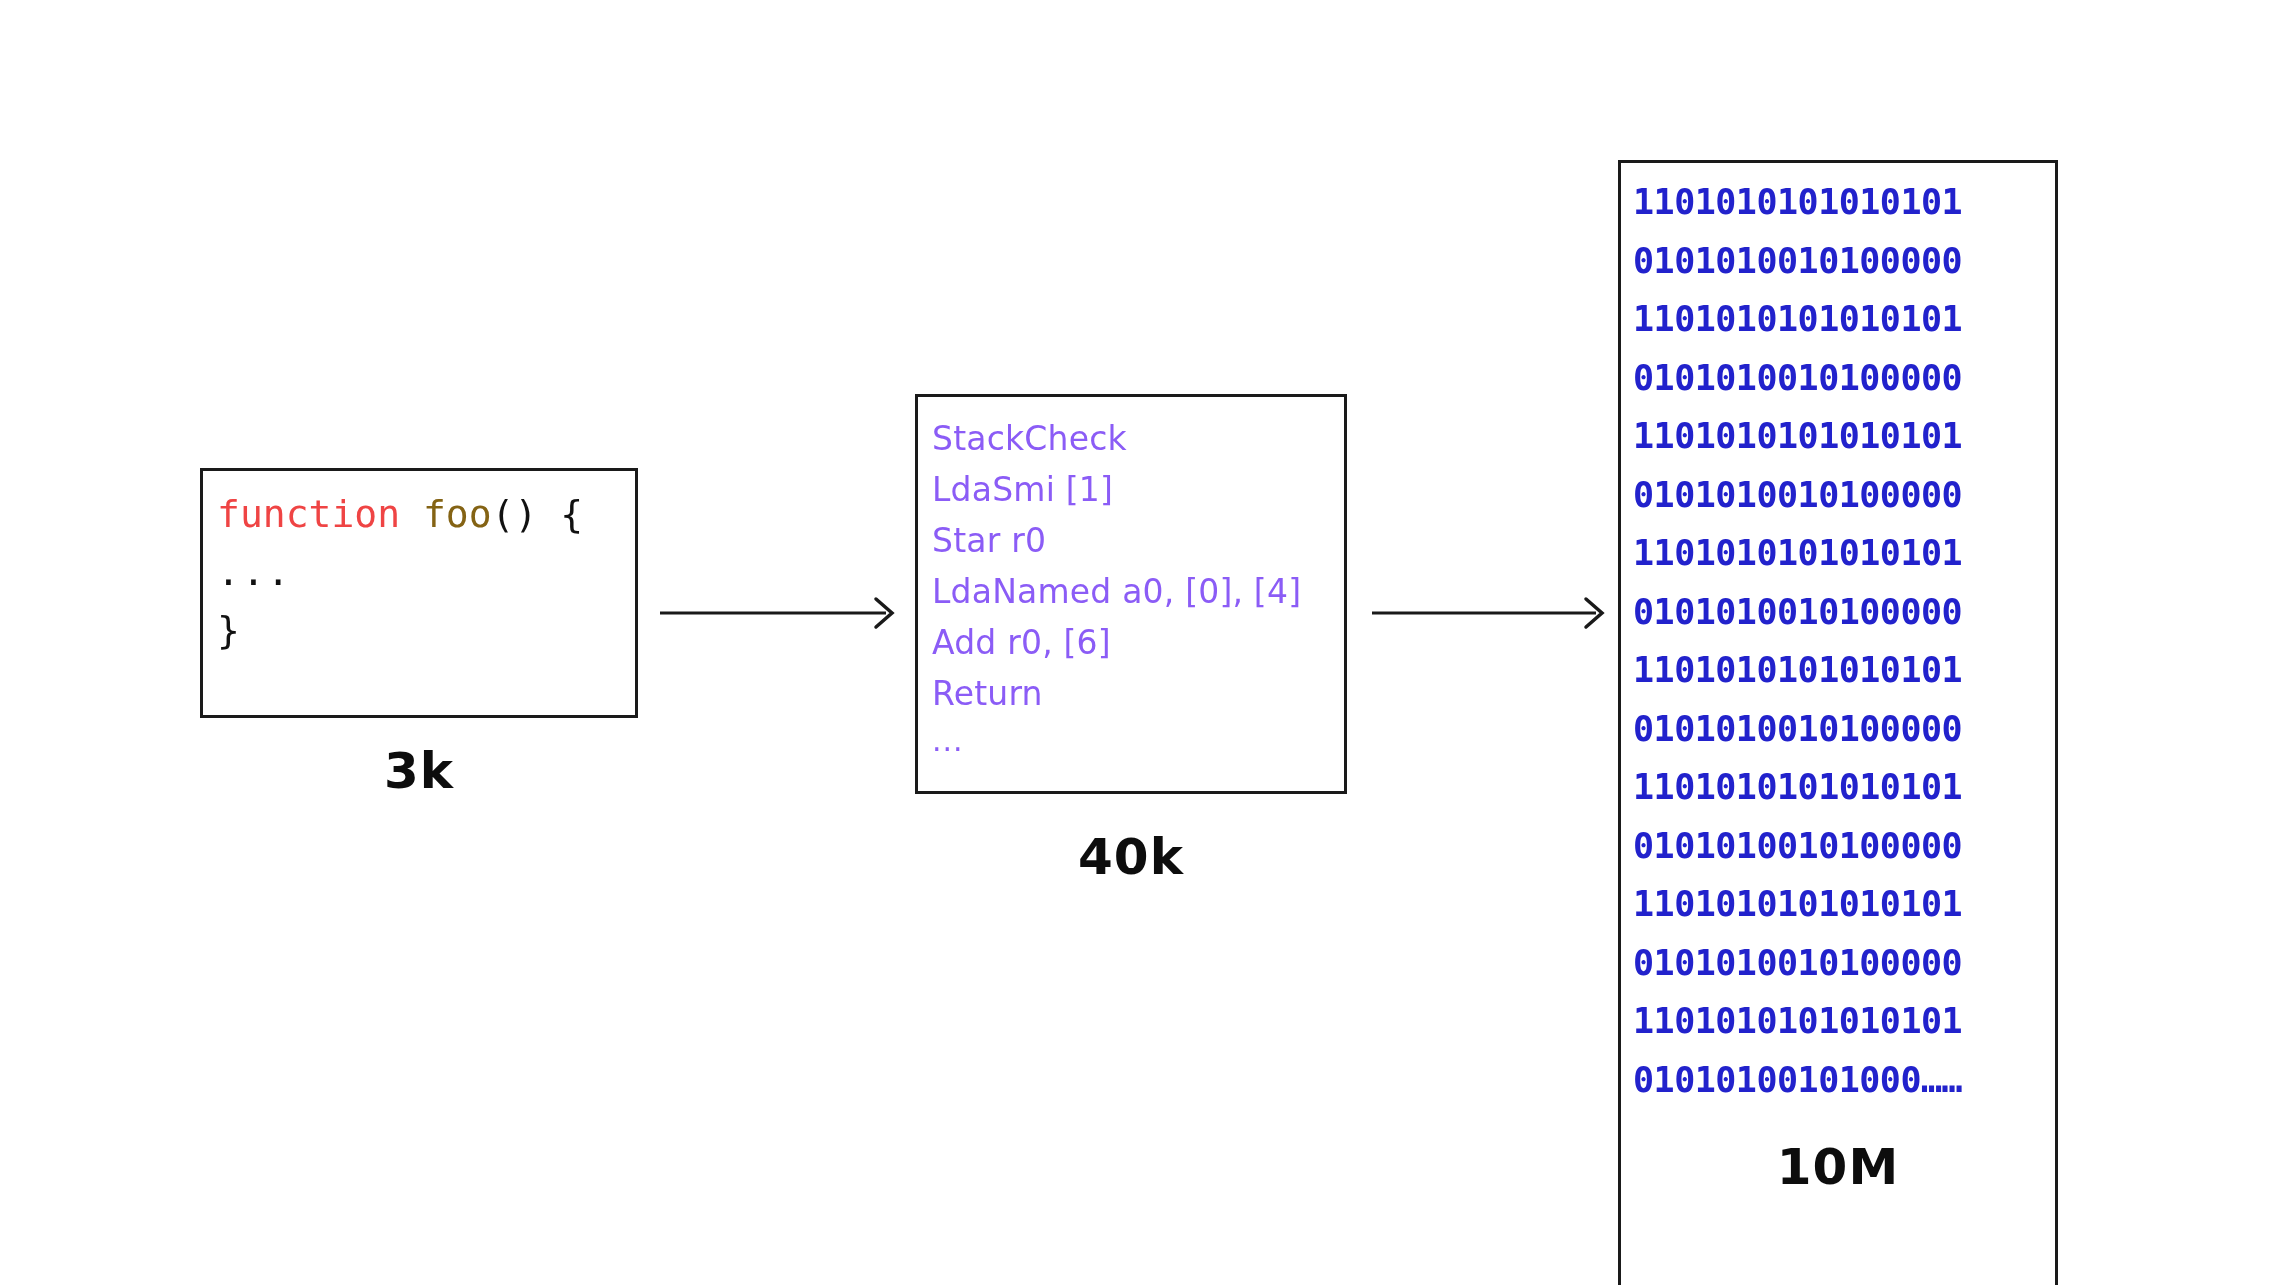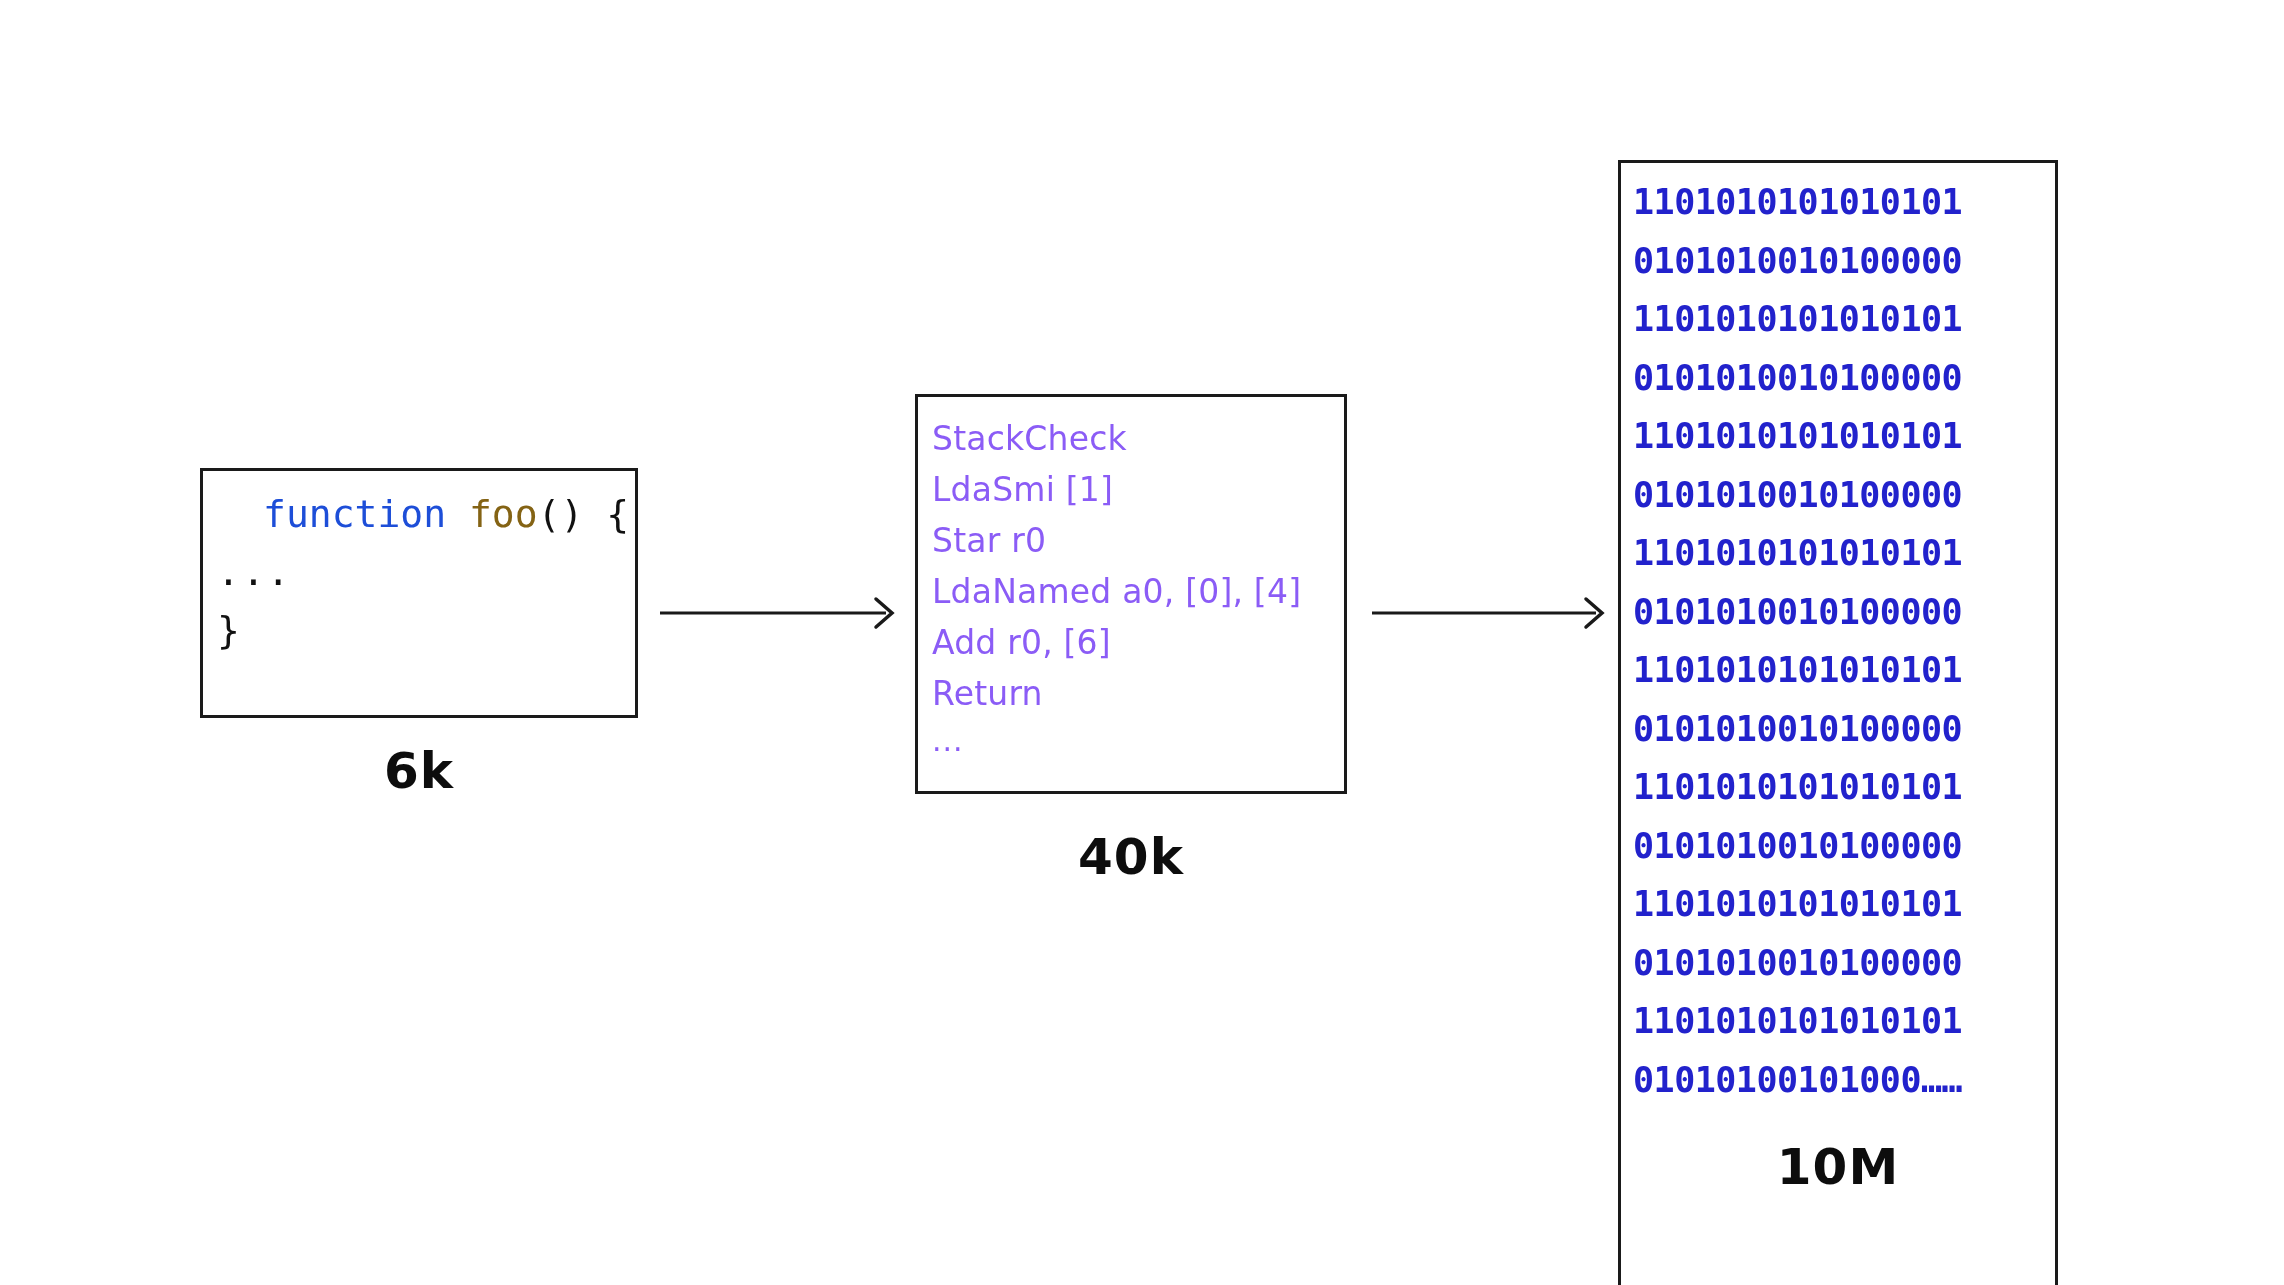--- a/index.html
+++ b/index.html
@@ -40,21 +40,21 @@
     padding: 14px 0 0 14px;
   }
   .code-line {
     font-family: "DejaVu Sans Mono", "Liberation Mono", monospace;
     font-size: 38px;
     line-height: 58px;
     color: #111111;
     white-space: pre;
     letter-spacing: 0px;
   }
-  .kw      { color: #1d4ed8; margin-left: 46px; }
+  .kw      { color: #ef4444; }
   .fn-name { color: #846314; }
   .punct   { color: #111111; }
   .dots-sq {
     font-family: "DejaVu Sans Mono", "Liberation Mono", monospace;
     font-size: 38px;
     line-height: 58px;
     color: #111111;
     letter-spacing: 2px;
   }
 
@@ -125,21 +125,21 @@
 </head>
 <body>
 
 <div id="canvas">
 
   <div class="box" id="source-box">
     <div class="code-line"><span class="kw">function</span><span> </span><span class="fn-name">foo</span><span class="punct">() {</span></div>
     <div class="dots-sq">...</div>
     <div class="code-line">}</div>
   </div>
-  <div class="caption" id="caption-source">6k</div>
+  <div class="caption" id="caption-source">3k</div>
 
   <div class="arrow" id="arrow-1">
     <svg viewBox="0 0 240 40" preserveAspectRatio="none">
       <line x1="0" y1="20" x2="226" y2="20" stroke="#1a1a1a" stroke-width="3"></line>
       <polyline points="216,6 232,20 216,34" fill="none" stroke="#1a1a1a" stroke-width="3.5" stroke-linecap="round" stroke-linejoin="miter"></polyline>
     </svg>
   </div>
 
   <div class="box" id="bytecode-box">
     <div class="bc-line">StackCheck</div>

